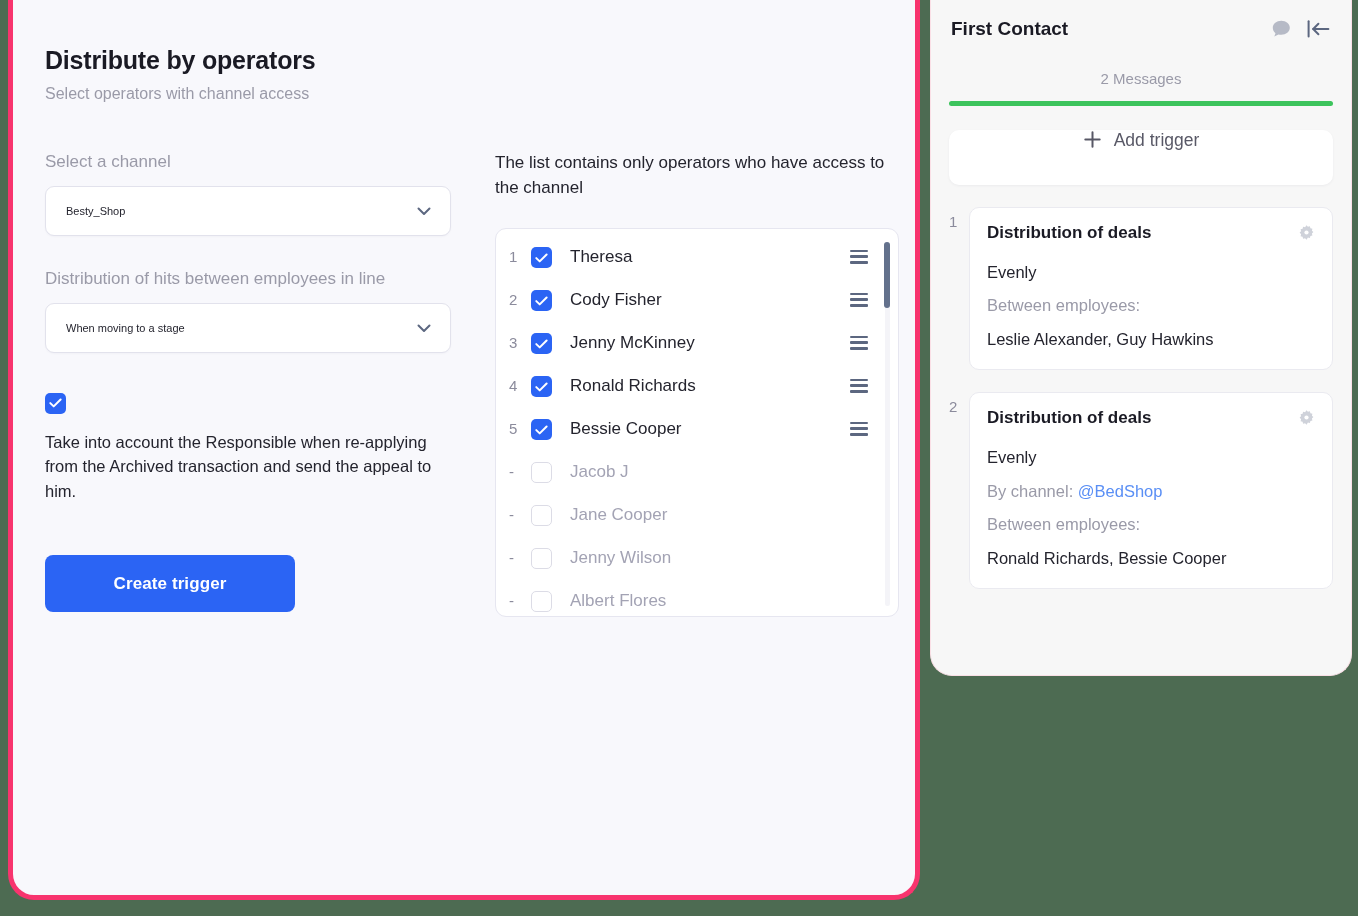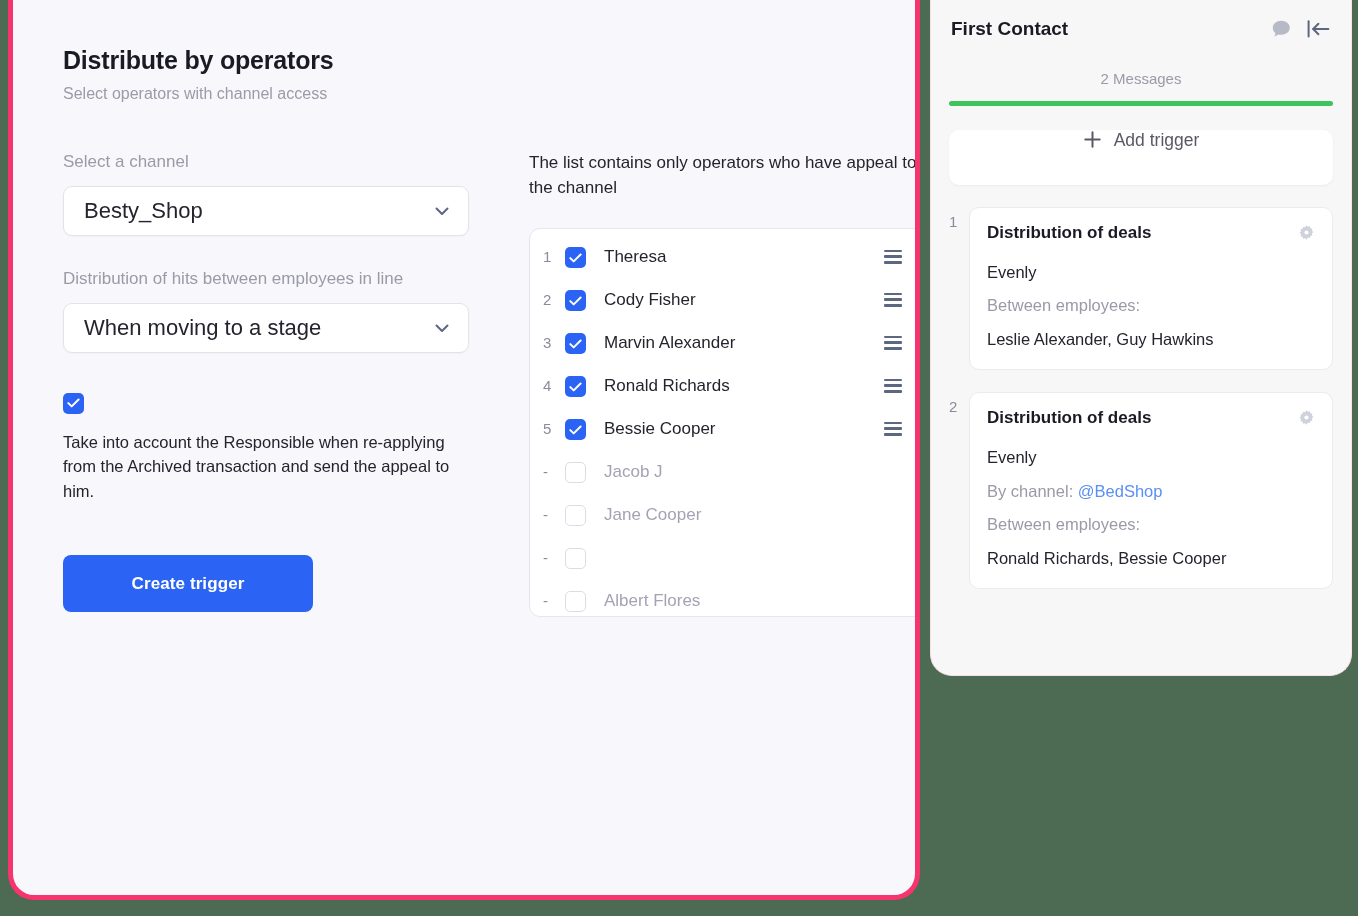--- a/index.html
+++ b/index.html
@@ -27,36 +27,36 @@
     overflow: hidden;
   }
   .left-panel::before {
     content: "";
     position: absolute;
     left: -5px; top: 0; width: 5px; height: 30px;
     background: #f8346e;
     border-top-left-radius: 26px;
   }
 
-  .left-inner { padding: 46px 38px 0 50px; }
+  .left-inner { padding: 46px 38px 0 32px; }
 
   .page-title {
     font-size: 25px;
     font-weight: bold;
     color: #1a1a24;
     letter-spacing: -0.2px;
     margin-bottom: 10px;
   }
   .page-subtitle {
     font-size: 16px;
     color: #9a9aa8;
     margin-bottom: 48px;
   }
 
-  .columns { display: flex; gap: 16px; }
+  .columns { display: flex; gap: 0; }
   .col-left { width: 406px; flex: none; }
   .col-right { width: 404px; flex: none; margin-left: 44px; }
 
   .field-label {
     font-size: 17px;
     color: #9a9aa8;
     margin-bottom: 12px;
     line-height: 1.35;
   }
 
@@ -66,21 +66,21 @@
     border: 1px solid #e2e2ec;
     border-radius: 9px;
     display: flex;
     align-items: center;
     padding: 0 16px 0 20px;
     cursor: pointer;
     box-shadow: 0 1px 2px rgba(20,20,50,0.03);
   }
   .select-value {
     flex: 1;
-    font-size: 22px;
+    font-size: 11px;
     color: #24242e;
   }
   .chevron {
     width: 20px; height: 20px;
     flex: none;
   }
   .chevron svg { display: block; }
 
   .spacer-32 { height: 32px; }
 
@@ -343,21 +343,21 @@
               <path d="M1.3 5.1L4.7 8.4L11.6 1.5" stroke="#ffffff" stroke-width="2" stroke-linecap="round" stroke-linejoin="round"></path>
             </svg>
           </span>
           <span class="check-text">Take into account the Responsible when re-applying from the Archived transaction and send the appeal to him.</span>
         </div>
 
         <button class="btn-create">Create trigger</button>
       </div>
 
       <div class="col-right">
-        <div class="list-hint">The list contains only operators who have appeal to the channel</div>
+        <div class="list-hint">The list contains only operators who have access to the channel</div>
 
         <div class="op-list">
           <div id="op-rows">
               <div class="op-row">
                 <span class="op-num">1</span>
                 <span class="cb checked">
                   <svg width="13" height="10" viewBox="0 0 13 10" fill="none">
                     <path d="M1.3 5.1L4.7 8.4L11.6 1.5" stroke="#ffffff" stroke-width="2" stroke-linecap="round" stroke-linejoin="round"></path>
                   </svg>
                 </span>
@@ -382,21 +382,21 @@
                   <i></i>
                 </span>
               </div>
               <div class="op-row">
                 <span class="op-num">3</span>
                 <span class="cb checked">
                   <svg width="13" height="10" viewBox="0 0 13 10" fill="none">
                     <path d="M1.3 5.1L4.7 8.4L11.6 1.5" stroke="#ffffff" stroke-width="2" stroke-linecap="round" stroke-linejoin="round"></path>
                   </svg>
                 </span>
-                <span class="op-name">Marvin Alexander</span>
+                <span class="op-name">Jenny McKinney</span>
                 <span class="handle">
                   <i></i>
                   <i></i>
                   <i></i>
                 </span>
               </div>
               <div class="op-row">
                 <span class="op-num">4</span>
                 <span class="cb checked">
                   <svg width="13" height="10" viewBox="0 0 13 10" fill="none">
@@ -430,20 +430,21 @@
                 <span class="op-name">Jacob J</span>
               </div>
               <div class="op-row off">
                 <span class="op-num">-</span>
                 <span class="cb unchecked"></span>
                 <span class="op-name">Jane Cooper</span>
               </div>
               <div class="op-row off">
                 <span class="op-num">-</span>
                 <span class="cb unchecked"></span>
+                <span class="op-name">Jenny Wilson</span>
               </div>
               <div class="op-row off">
                 <span class="op-num">-</span>
                 <span class="cb unchecked"></span>
                 <span class="op-name">Albert Flores</span>
               </div>
             </div>
           <div class="sb-track"></div>
           <div class="sb-thumb"></div>
         </div>

